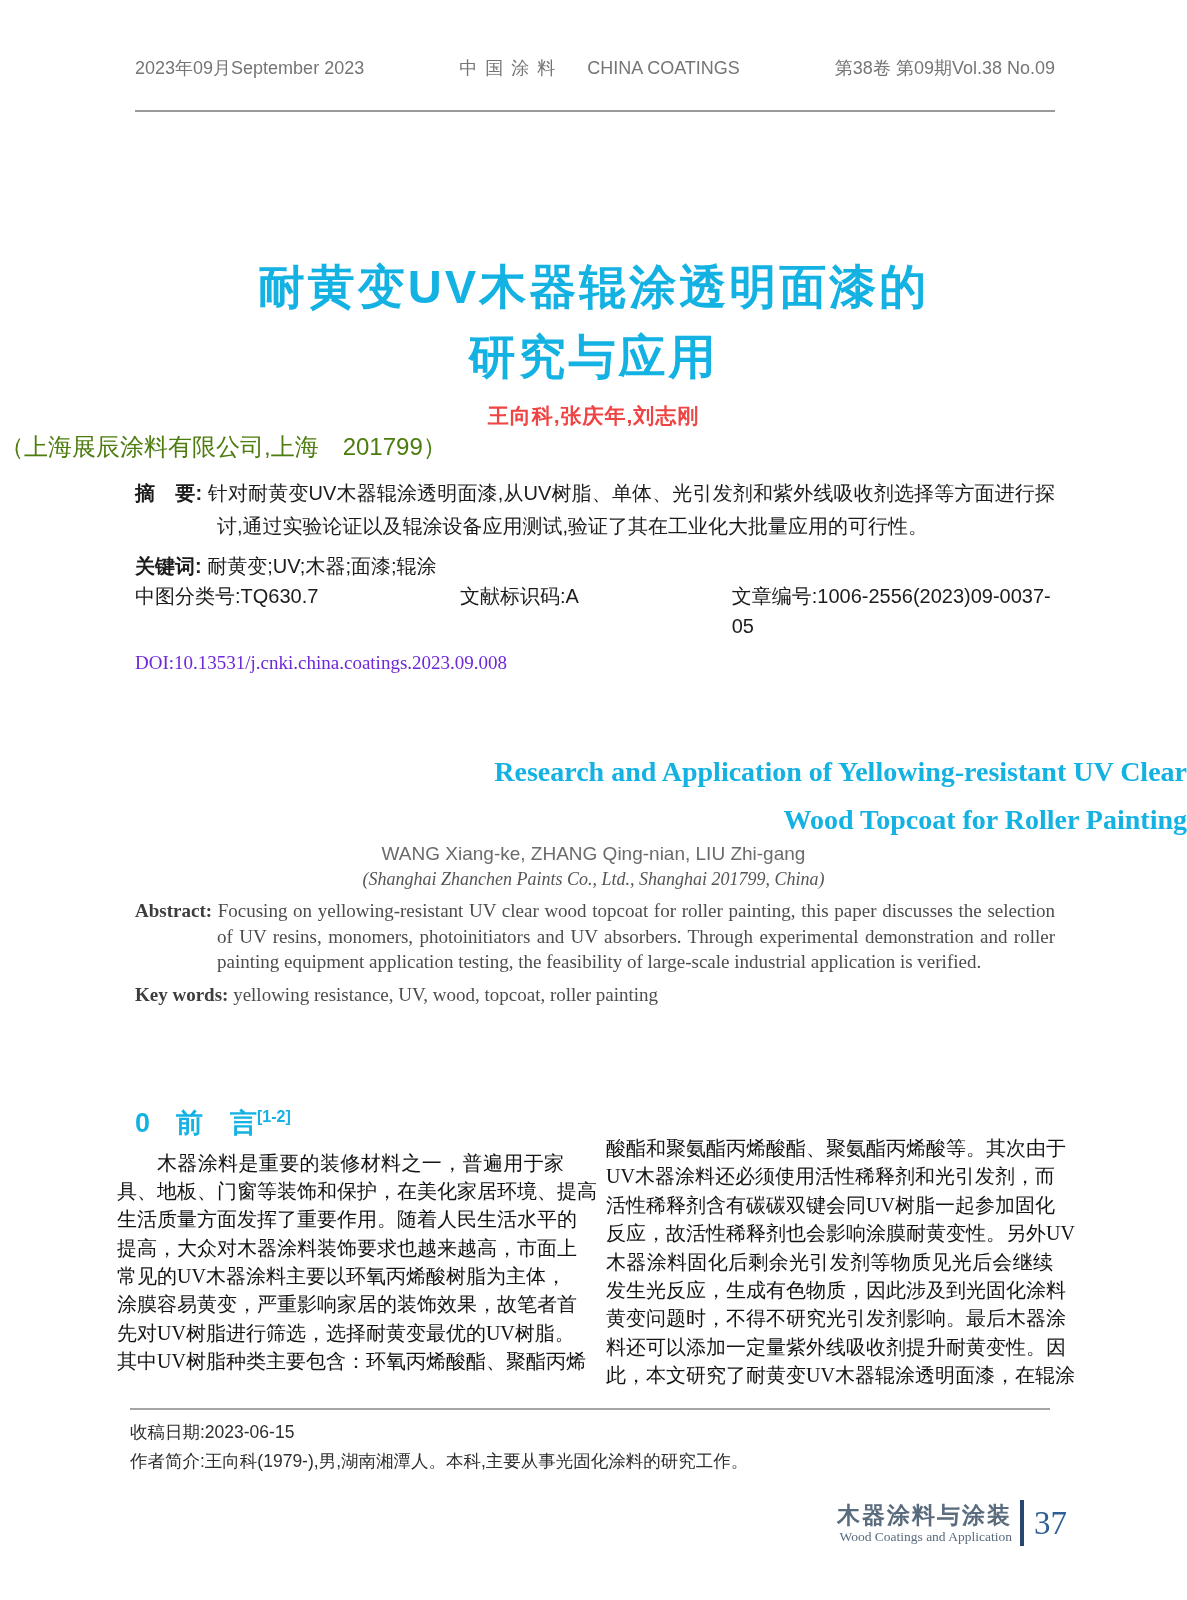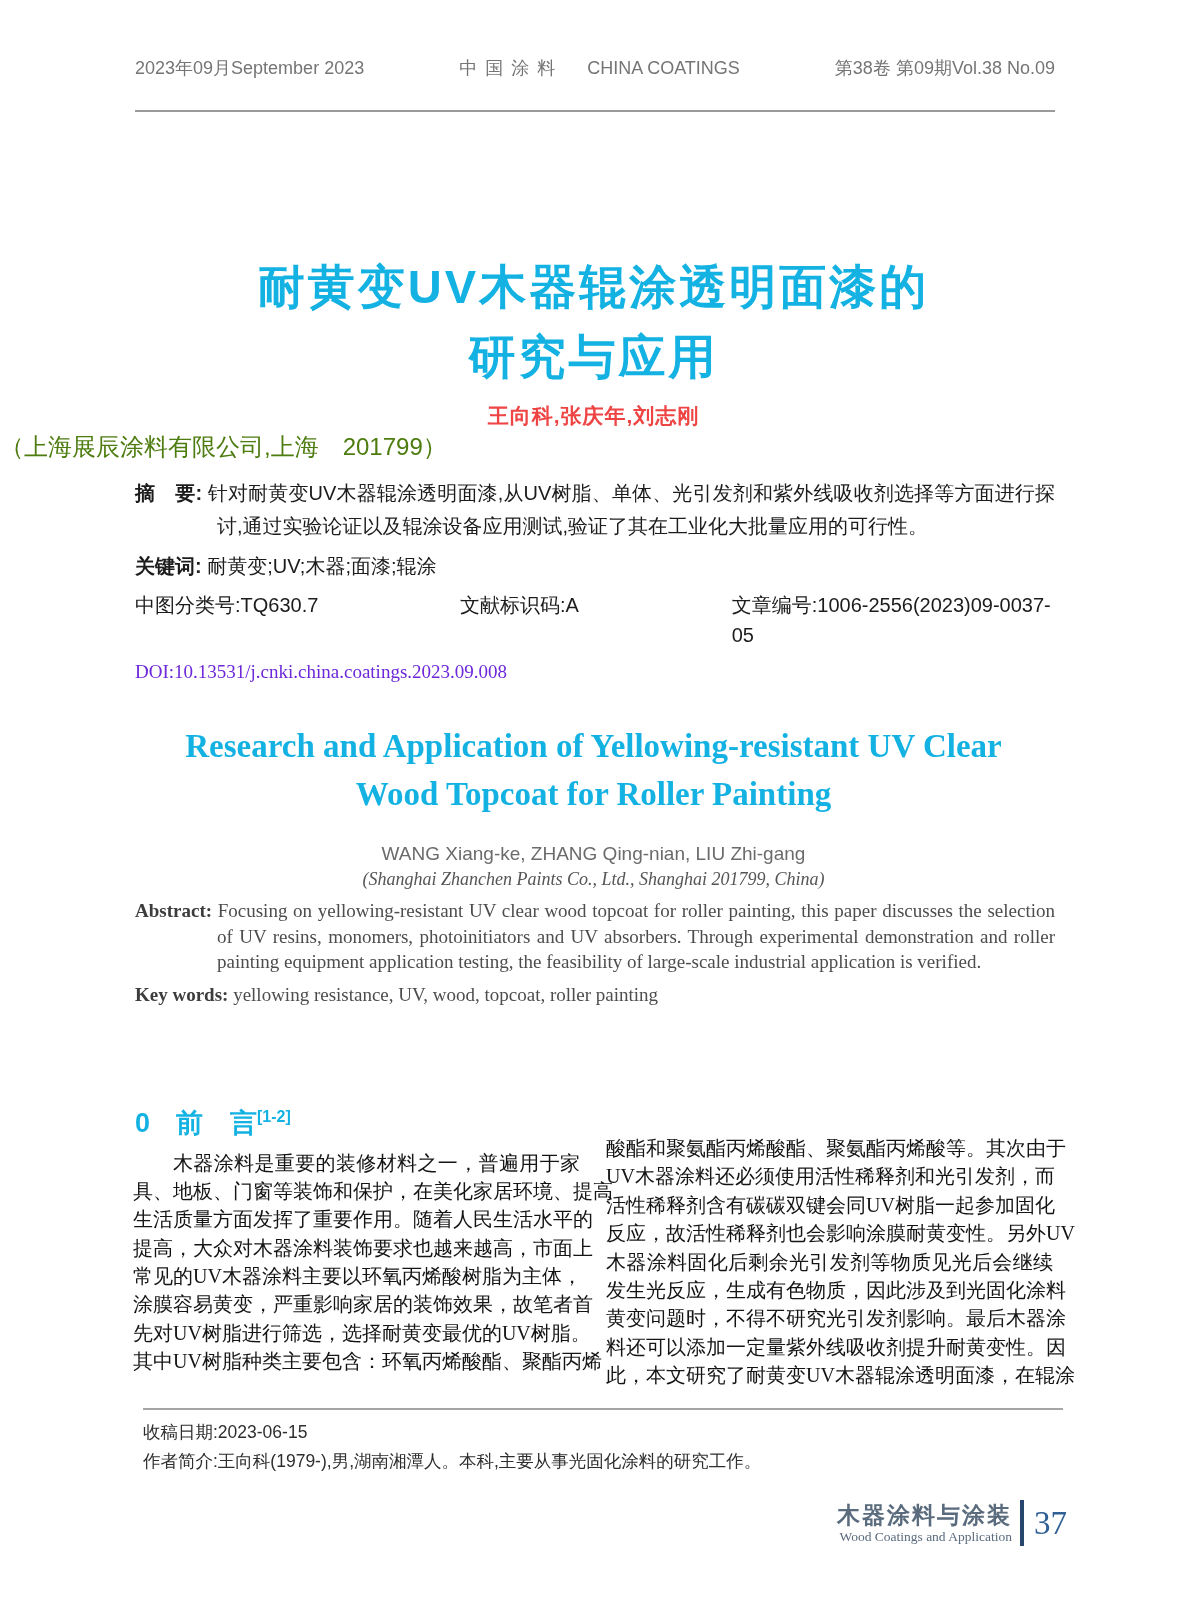--- a/index.html
+++ b/index.html
@@ -34,32 +34,32 @@
   .affiliation-cn {
     position:absolute; top:431px; left:0; width:100%; 
     font-size:24px; color:#4d7c0f;
   }
   
   .meta-cn { position:absolute; top:477px; left:135px; width:920px; font-size:20px; }
   .hang-cn { padding-left:82px; text-indent:-82px; line-height:33px; text-align:justify; }
   .hang-cn .lbl { font-weight:700; }
   .keywords-cn { margin-top:8px; line-height:30px; }
   .keywords-cn .lbl { font-weight:700; }
-  .class-row { margin-top:9px; display:flex; line-height:30px; }
+  .class-row { display:flex; line-height:30px; }
   .class-row .clc { width:343px; }
   .class-row .doc { width:287px; }
   .doi-line {
     margin-top:8px; font-family:"Liberation Serif","DejaVu Serif",serif;
     font-size:19px; color:#6d28d9; line-height:28px;
   }
   
   .title-en {
-    position:absolute; top:722px; left:0; width:100%; text-align:center;
+    position:absolute; top:748px; left:0; width:100%; text-align:right;
     font-family:"Liberation Serif","DejaVu Serif",serif;
-    color:#14b2e2; font-weight:700; font-size:33px; line-height:48px;
+    color:#14b2e2; font-weight:700; font-size:28px; line-height:48px;
   }
   .authors-en {
     position:absolute; top:843px; left:0; width:100%; text-align:center;
     font-size:19px; color:#6b6b6b;
   }
   .affiliation-en {
     position:absolute; top:869px; left:0; width:100%; text-align:center;
     font-family:"Liberation Serif","DejaVu Serif",serif;
     font-style:italic; font-size:18px; color:#555;
   }
@@ -74,27 +74,27 @@
   .keywords-en { margin-top:7px; line-height:25px; }
   
   .section-heading {
     position:absolute; top:1100px; left:135px;
     color:#14b2e2; font-weight:700; font-size:27px; line-height:34px;
   }
   .section-heading .num { margin-right:26px; }
   .section-heading sup { font-size:16px; font-weight:700; }
   .col { position:absolute; width:447px; font-size:20px; color:#141414;
          font-family:"Liberation Serif","DejaVu Serif",serif; }
-  .col-left  { top:1148.5px; left:133px; }
+  .col-left  { top:1148.5px; left:117px; }
   .col-right { top:1134px;  left:606px; }
   .bodyline { height:28.4px; line-height:28.4px; text-align:justify; text-align-last:justify; text-justify:inter-character; white-space:nowrap; }
   .bodyline.indent { padding-left:40px; }
   
   .footnote {
-    position:absolute; top:1408px; left:143px; width:920px;
+    position:absolute; top:1408px; left:130px; width:920px;
     border-top:2px solid #a5a5a5; padding-top:9px;
     font-size:17.5px; color:#2e2e2e; line-height:27px;
   }
   .footnote div { margin-bottom:2px; }
   
   .page-footer {
     position:absolute; top:1500px; right:120px;
     display:flex; align-items:center;
   }
   .pf-names { text-align:right; color:#5a6b7d; }

